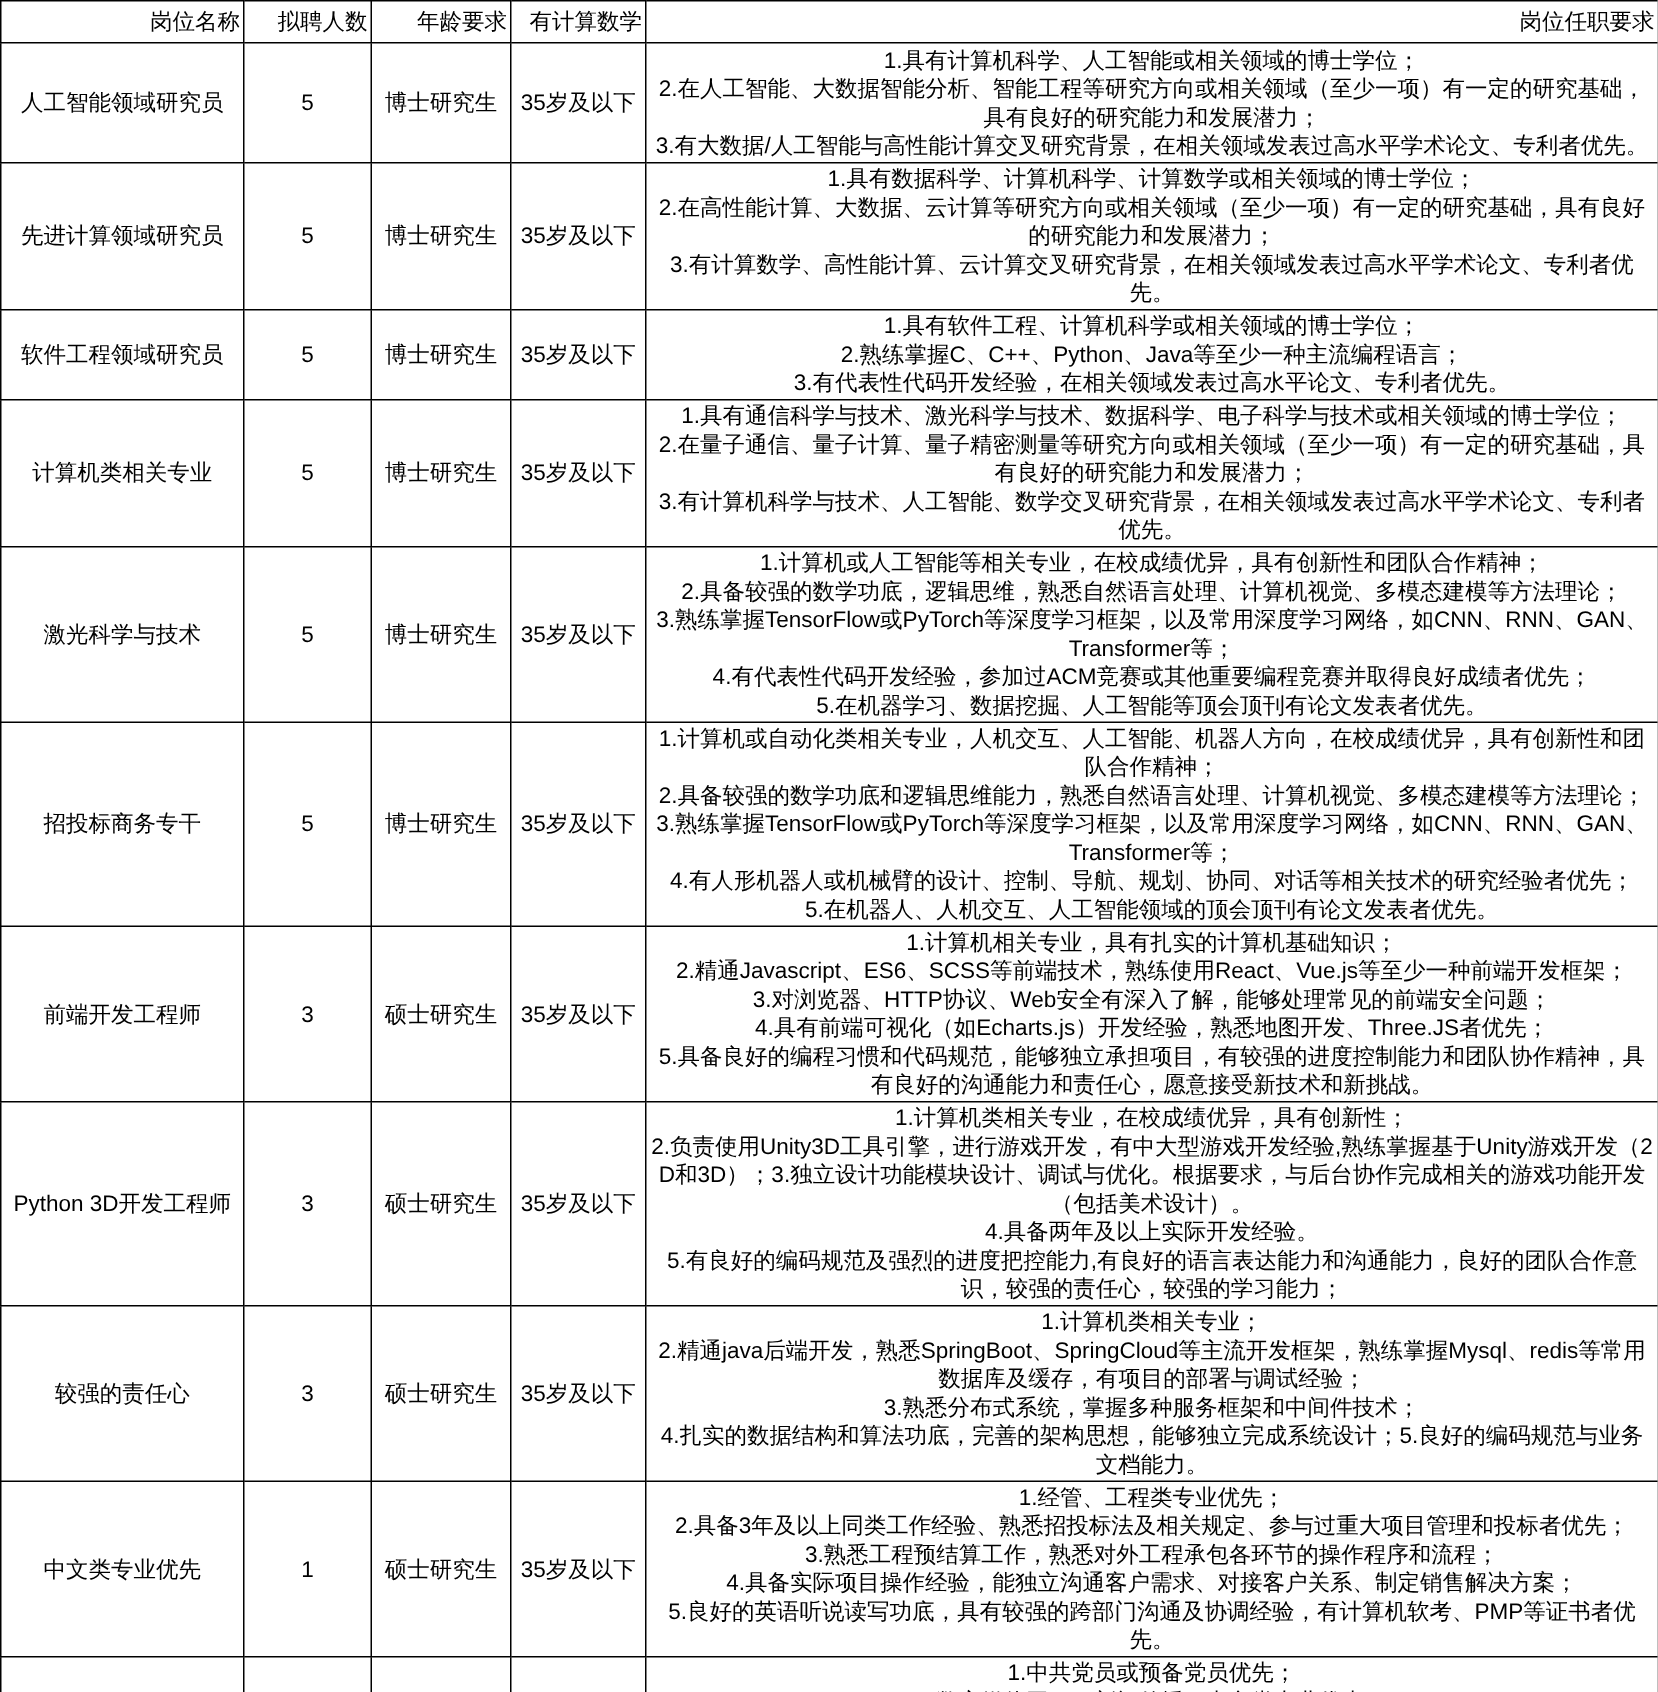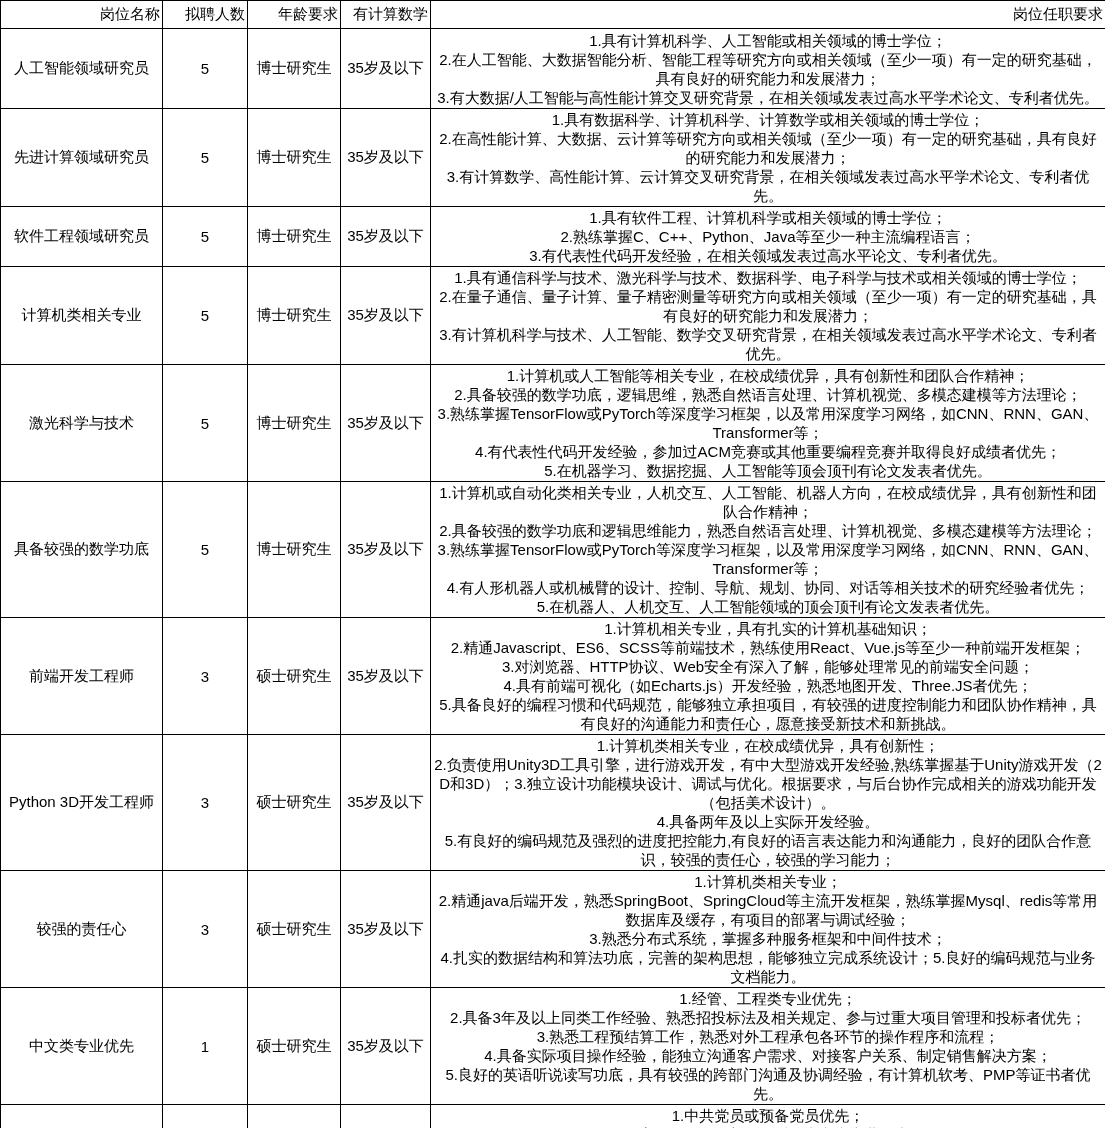--- a/index.html
+++ b/index.html
@@ -128,21 +128,21 @@
       <td class="cell-center">5</td>
       <td class="cell-center">博士研究生</td>
       <td class="cell-center">35岁及以下</td>
       <td class="cell-req">1.计算机或人工智能等相关专业，在校成绩优异，具有创新性和团队合作精神；
 2.具备较强的数学功底，逻辑思维，熟悉自然语言处理、计算机视觉、多模态建模等方法理论；
 3.熟练掌握TensorFlow或PyTorch等深度学习框架，以及常用深度学习网络，如CNN、RNN、GAN、Transformer等；
 4.有代表性代码开发经验，参加过ACM竞赛或其他重要编程竞赛并取得良好成绩者优先；
 5.在机器学习、数据挖掘、人工智能等顶会顶刊有论文发表者优先。</td>
     </tr>
     <tr>
-      <td class="cell-center">具备较强的数学功底</td>
+      <td class="cell-center">招投标商务专干</td>
       <td class="cell-center">5</td>
       <td class="cell-center">博士研究生</td>
       <td class="cell-center">35岁及以下</td>
       <td class="cell-req">1.计算机或自动化类相关专业，人机交互、人工智能、机器人方向，在校成绩优异，具有创新性和团队合作精神；
 2.具备较强的数学功底和逻辑思维能力，熟悉自然语言处理、计算机视觉、多模态建模等方法理论；
 3.熟练掌握TensorFlow或PyTorch等深度学习框架，以及常用深度学习网络，如CNN、RNN、GAN、Transformer等；
 4.有人形机器人或机械臂的设计、控制、导航、规划、协同、对话等相关技术的研究经验者优先；
 5.在机器人、人机交互、人工智能领域的顶会顶刊有论文发表者优先。</td>
     </tr>
     <tr>

